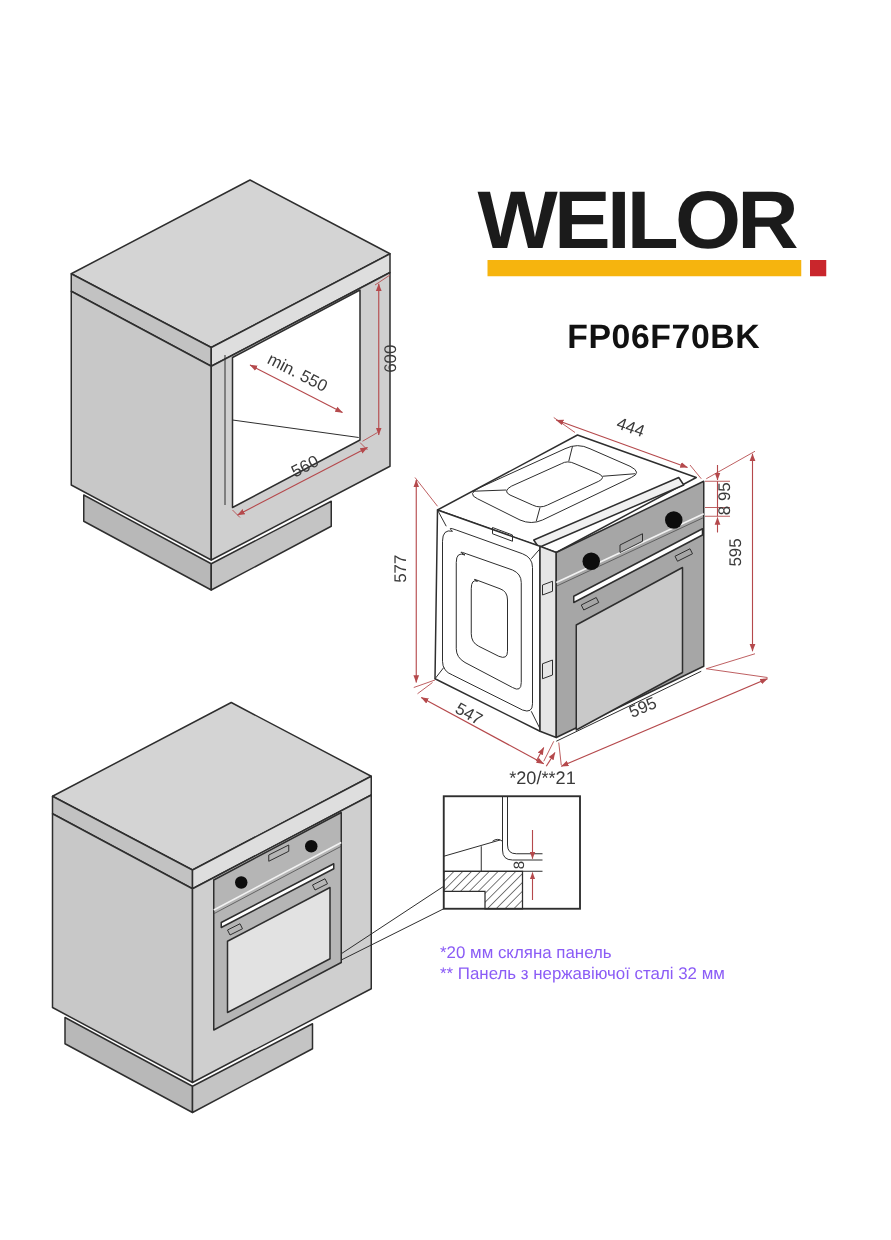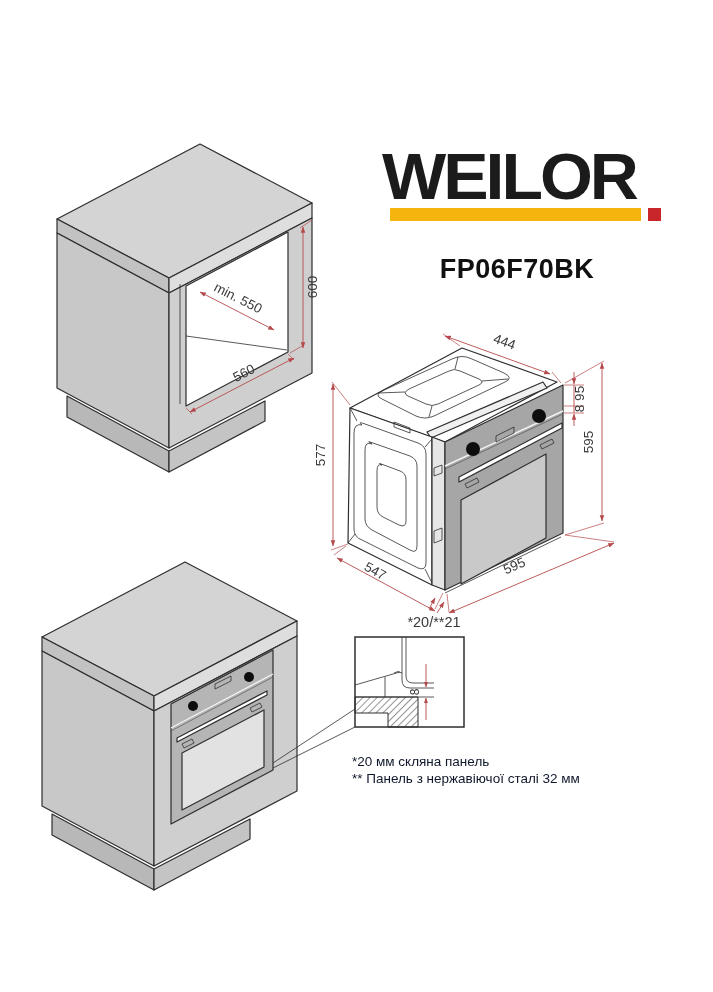--- a/index.html
+++ b/index.html
@@ -9,24 +9,24 @@
   .fill-shape{stroke:#2e2e2e;stroke-width:1.2;stroke-linejoin:round;}
   .thin{stroke:#2e2e2e;stroke-width:0.8;fill:none;}
   .dim{stroke:#b5494c;stroke-width:0.9;fill:none;}
   .ext{stroke:#b5494c;stroke-width:0.7;fill:none;}
   .dl{font-size:13.5px;fill:#3a3a3a;font-family:"Liberation Sans",sans-serif;}
   .logo-text{position:absolute;left:382px;top:146px;width:290px;
              font-weight:bold;font-size:68px;letter-spacing:-3px;line-height:60px;
              color:#1b1b1b;transform:scaleY(0.96);}
   .logo-bar{position:absolute;left:390px;top:208px;width:251px;height:13px;}
   .logo-square{position:absolute;left:648px;top:208px;width:13px;height:13px;}
-  .model{position:absolute;left:372px;top:254px;width:290px;text-align:center;
+  .model{position:absolute;left:386px;top:254px;width:290px;text-align:center;
          font-weight:bold;font-size:27px;letter-spacing:0.5px;color:#111;}
   .footnotes{position:absolute;left:352px;top:753px;font-size:13.5px;line-height:17px;
-             color:#0f172a;}
+             color:#8b5cf6;}
 </style>
 </head>
 <body>
 
 <div id="page">
 
   <svg style="left:40px;top:130px;" width="300" height="350" viewBox="0 0 300 350">
     <defs>
       <marker id="arrC" viewBox="0 0 10 10" refX="8.6" refY="5" markerWidth="7.5" markerHeight="7.5" orient="auto-start-reverse">
         <path d="M0,1.6 L9,5 L0,8.4 Z" fill="#b5494c"></path>

